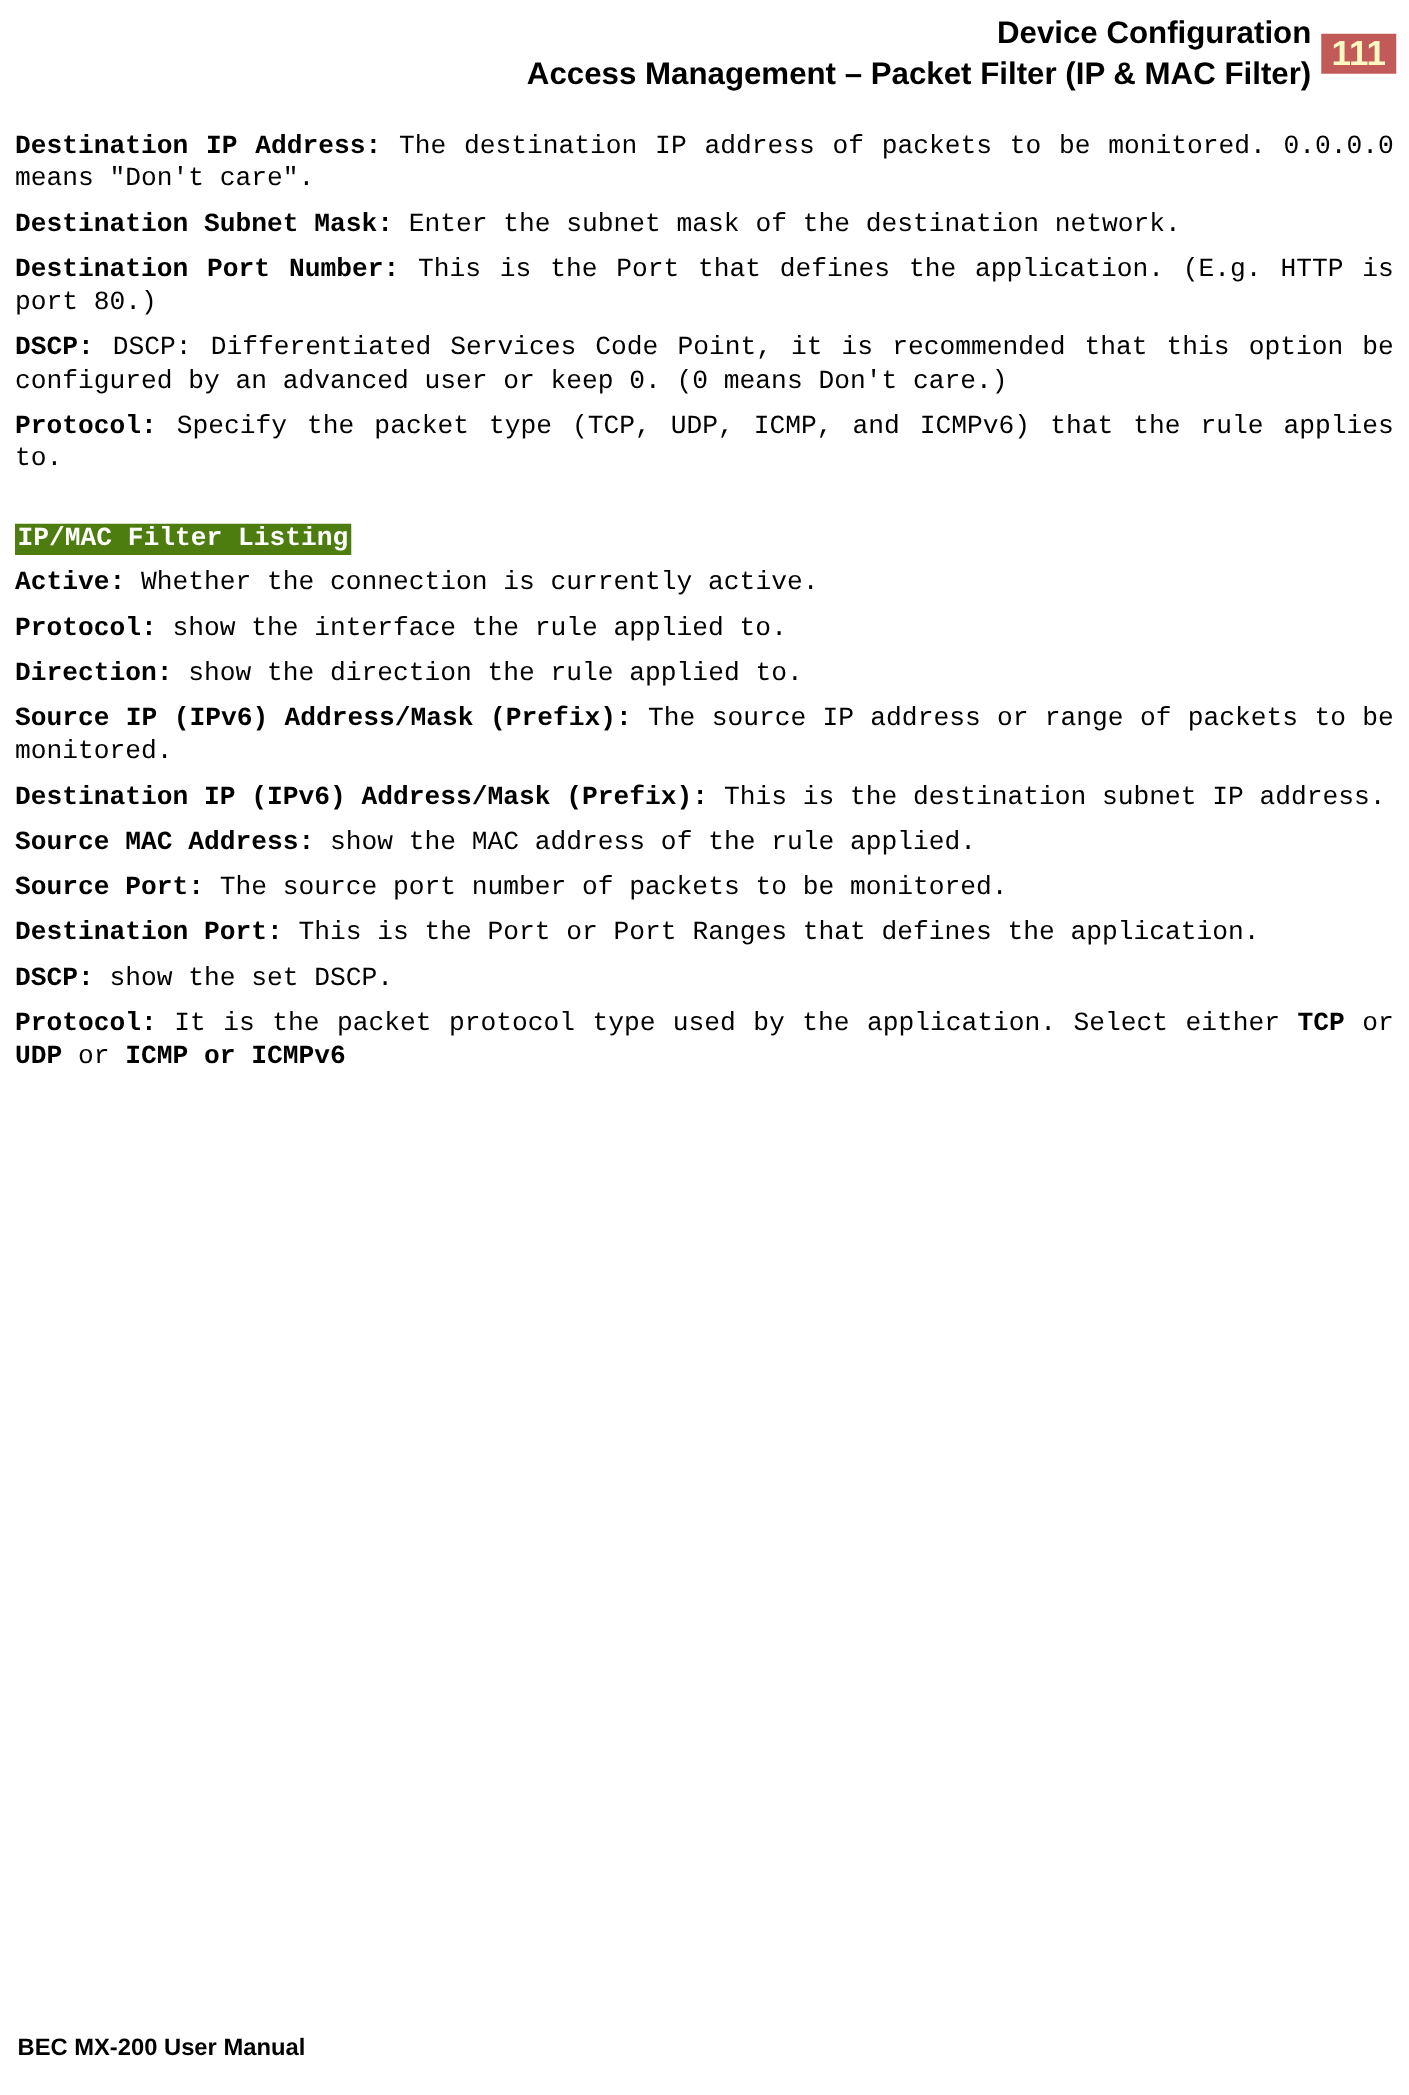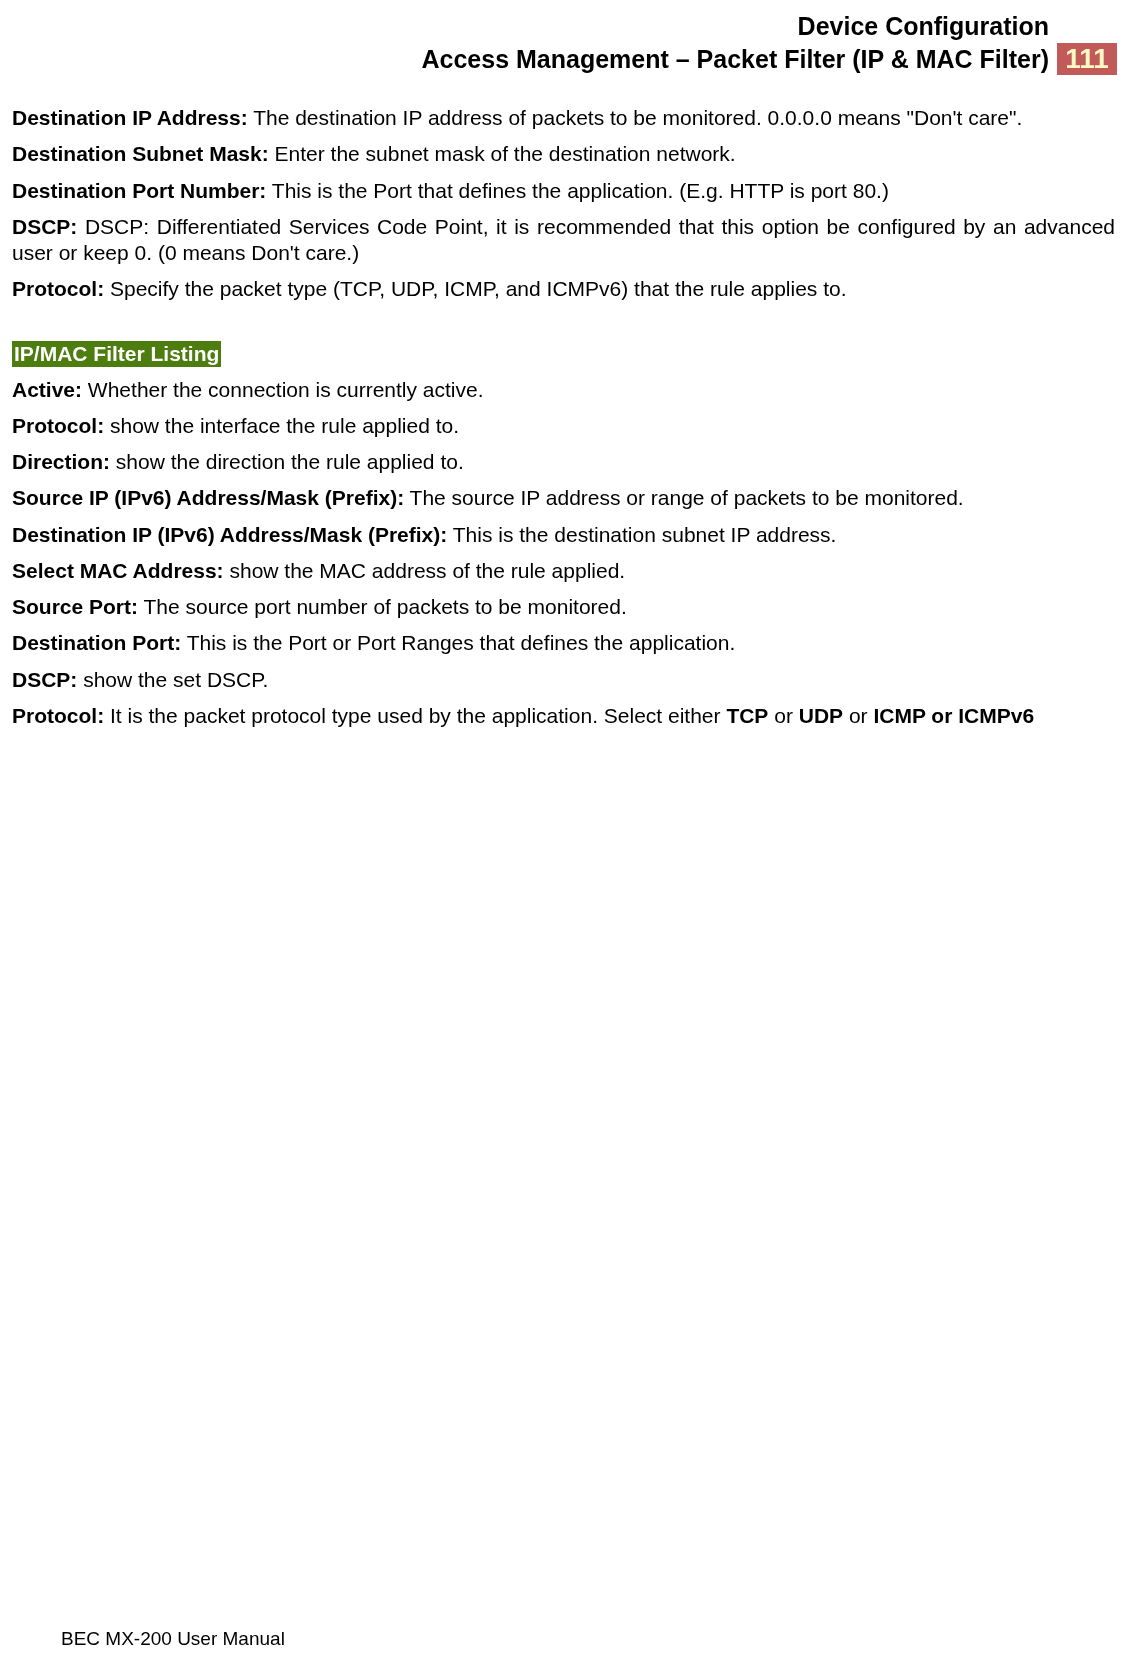--- a/index.html
+++ b/index.html
@@ -7,21 +7,21 @@
       font-family: Arial, Helvetica, sans-serif;
       background: #fff;
       width: 1127px;
       height: 1676px;
       position: relative;
       color: #000;
     }
     .header {
       display: flex;
       justify-content: flex-end;
-      align-items: flex-end;
+      align-items: center;
       padding: 10px 0 0 0;
       margin-bottom: 30px;
     }
     .header-text {
       text-align: right;
       padding-right: 8px;
       font-weight: bold;
       font-size: 25px;
       line-height: 1.3;
       display: flex;
@@ -34,20 +34,21 @@
       font-weight: bold;
       font-size: 28px;
       width: 60px;
       display: flex;
       align-items: center;
       justify-content: center;
       margin-right: 10px;
     }
     .content {
       padding: 0 12px;
+      font-family: Liberation Mono, monospace;
     }
     .def {
       font-size: 21px;
       line-height: 1.25;
       margin-bottom: 10px;
       text-align: justify;
     }
     .def b { font-weight: bold; }
     .section-heading {
       display: inline-block;
@@ -60,23 +61,22 @@
       margin-bottom: 10px;
     }
     .save-line {
       font-size: 21px;
       margin-top: 32px;
     }
     .footer {
       position: absolute;
       bottom: 26px;
       left: 14px;
-      font-weight: normal;
+      font-weight: bold;
       font-size: 19px;
-      margin-left: 47px;
     }
     .justify-wide {
       text-align: justify;
       text-align-last: left;
     }
   </style>
 </head>
 <body>
 
 <div class="header">
@@ -100,21 +100,21 @@
     </div>
 
   <div class="section-heading">IP/MAC Filter Listing</div>
 
   <div id="defs-list">
       <p class="def justify-wide"><b>Active:</b><span> Whether the connection is currently active.</span></p>
       <p class="def justify-wide"><b>Protocol:</b><span> show the interface the rule applied to.</span></p>
       <p class="def justify-wide"><b>Direction:</b><span> show the direction the rule applied to.</span></p>
       <p class="def justify-wide"><b>Source IP (IPv6) Address/Mask (Prefix):</b><span> The source IP address or range of packets to be monitored.</span></p>
       <p class="def justify-wide"><b>Destination IP (IPv6) Address/Mask (Prefix):</b><span> This is the destination subnet IP address.</span></p>
-      <p class="def justify-wide"><b>Select MAC Address:</b><span> show the MAC address of the rule applied.</span></p>
+      <p class="def justify-wide"><b>Source MAC Address:</b><span> show the MAC address of the rule applied.</span></p>
       <p class="def justify-wide"><b>Source Port:</b><span> The source port number of packets to be monitored.</span></p>
       <p class="def justify-wide"><b>Destination Port:</b><span> This is the Port or Port Ranges that defines the application.</span></p>
       <p class="def justify-wide"><b>DSCP:</b><span> show the set DSCP.</span></p>
     </div>
 
   <p class="def">
     <b>Protocol:</b><span> It is the packet protocol type used by the application. Select either </span><b>TCP</b><span> or </span><b>UDP</b><span> or </span><b>ICMP or ICMPv6</b>
   </p>
 
 

